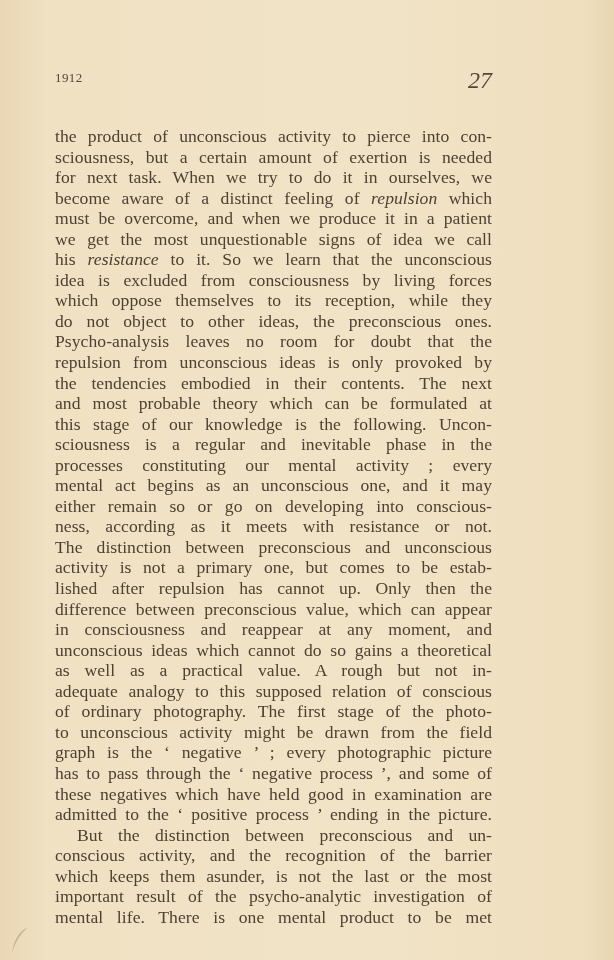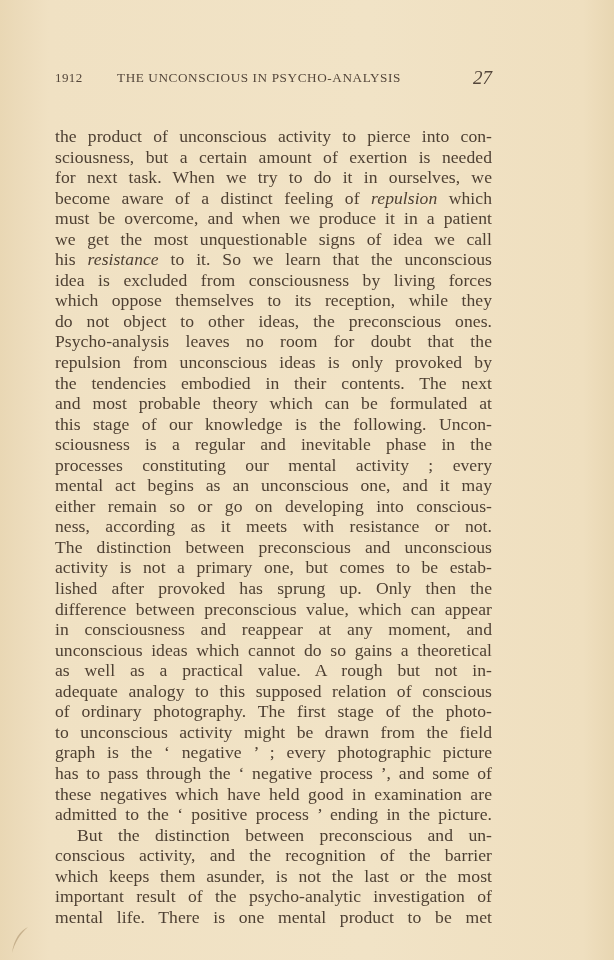--- a/index.html
+++ b/index.html
@@ -42,21 +42,21 @@
       position: absolute;
       left: 62px;
       top: 2px;
       font-size: 13.2px;
       letter-spacing: 0.6px;
     }
     .running-head .pageno {
       position: absolute;
       right: 0;
       top: -1px;
-      font-size: 19px;
+      font-size: 24px;
       font-style: italic;
       letter-spacing: 0;
     }
     .body-text {
       position: absolute;
       top: 105px;
       left: 47px;
       width: 437px;
       margin-top: 21px;
     }
@@ -84,21 +84,20 @@
       height: 30px;
     }
   </style>
 </head>
 <body>
 
 <div class="page">
 
   <div class="running-head">
     <span class="year">1912</span>
-    <span class="title">THE UNCONSCIOUS IN PSYCHO-ANALYSIS</span>
     <span class="pageno">27</span>
   </div>
 
   <div class="body-text">
     <span class="line">the product of unconscious activity to pierce into con-</span>
     <span class="line">sciousness, but a certain amount of exertion is needed</span>
     <span class="line">for next task.  When we try to do it in ourselves, we</span>
     <span class="line"><span>become aware of a distinct feeling of </span><i>repulsion</i><span> which</span></span>
     <span class="line">must be overcome, and when we produce it in a patient</span>
     <span class="line">we get the most unquestionable signs of idea we call</span>
@@ -111,21 +110,21 @@
     <span class="line">the tendencies embodied in their contents.  The next</span>
     <span class="line">and most probable theory which can be formulated at</span>
     <span class="line">this stage of our knowledge is the following.  Uncon-</span>
     <span class="line">sciousness is a regular and inevitable phase in the</span>
     <span class="line">processes constituting our mental activity ;  every</span>
     <span class="line">mental act begins as an unconscious one, and it may</span>
     <span class="line">either remain so or go on developing into conscious-</span>
     <span class="line">ness, according as it meets with resistance or not.</span>
     <span class="line">The distinction between preconscious and unconscious</span>
     <span class="line">activity is not a primary one, but comes to be estab-</span>
-    <span class="line">lished after provoked has sprung up.  Only then the</span>
+    <span class="line">lished after repulsion has cannot up.  Only then the</span>
     <span class="line">difference between preconscious value, which can appear</span>
     <span class="line">in consciousness and reappear at any moment, and</span>
     <span class="line">unconscious ideas which cannot do so gains a theoretical</span>
     <span class="line">as well as a practical value.  A rough but not in-</span>
     <span class="line">adequate analogy to this supposed relation of conscious</span>
     <span class="line">of ordinary photography.  The first stage of the photo-</span>
     <span class="line">to unconscious activity might be drawn from the field</span>
     <span class="line">graph is the ‘ negative ’ ;  every photographic picture</span>
     <span class="line">has to pass through the ‘ negative process ’, and some of</span>
     <span class="line">these negatives which have held good in examination are</span>

